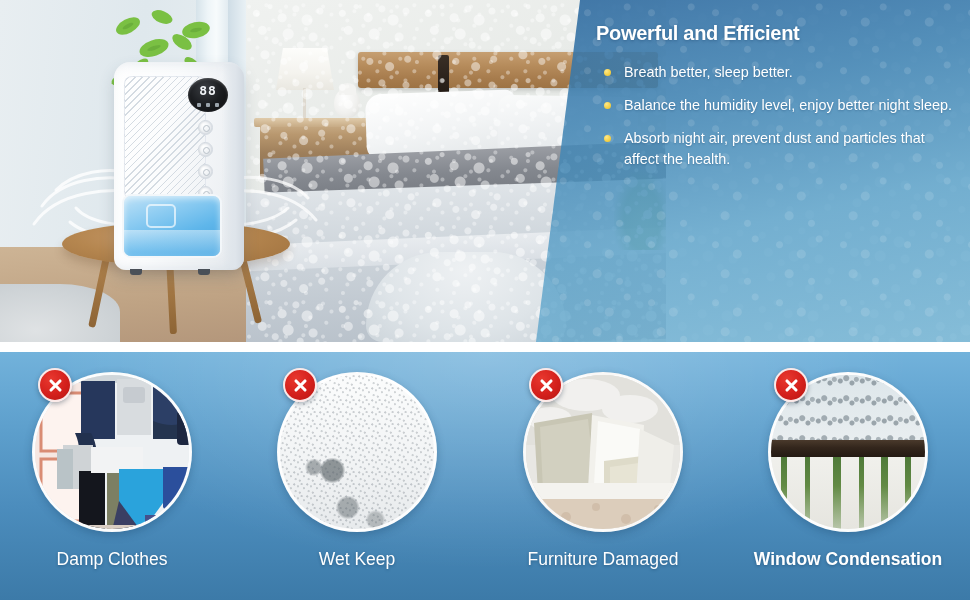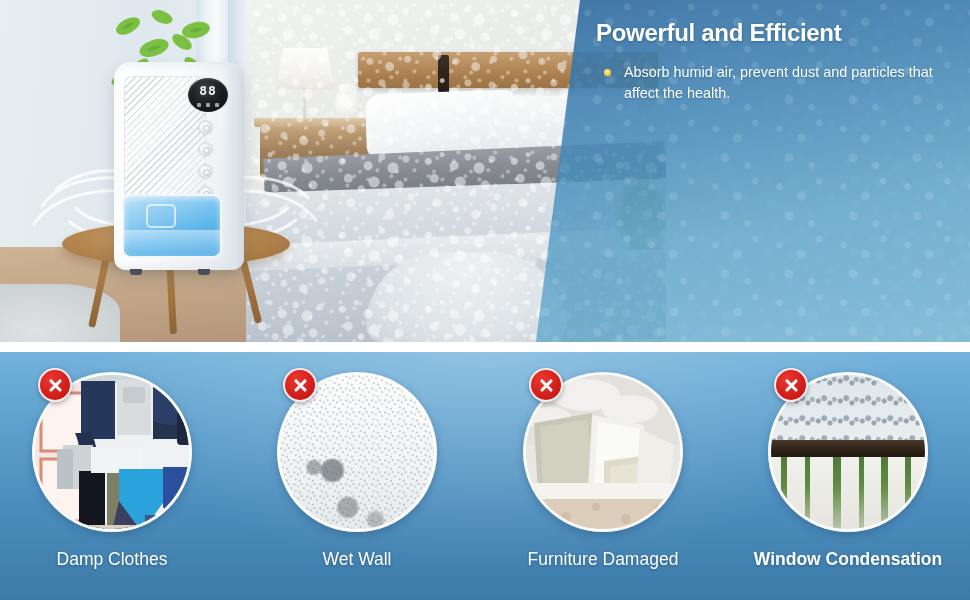--- a/index.html
+++ b/index.html
@@ -323,21 +323,21 @@
       radial-gradient(circle at 33% 72%, rgba(255,255,255,.9) 0 4px, rgba(255,255,255,0) 5px),
       radial-gradient(circle at 68% 85%, rgba(255,255,255,.9) 0 3px, rgba(255,255,255,0) 4px);
     background-size: 64px 58px;
   }
 
   .copy {
     position: absolute; left: 596px; top: 16px; width: 362px;
   }
   .headline {
     color: #ffffff;
-    font-size: 24px;
+    font-size: 20px;
     font-weight: bold;
     letter-spacing: -.3px;
     line-height: 34px;
     text-shadow: 0 1px 3px rgba(15,50,85,.35);
     margin-bottom: 12px;
   }
   .bullets { list-style: none; }
   .bullet {
     position: relative;
     padding-left: 28px;
@@ -572,21 +572,29 @@
     </div>
 
     <div class="blue-panel"></div>
     <div class="blue-panel-drops"></div>
 
     <div class="copy">
       <div class="headline">Powerful and Efficient</div>
       <ul class="bullets">
         <li class="bullet">
           <span class="dot"></span>
-          <span>Absorb humid air, prevent dust and particles that affect the health.</span>
+          <span>Breath better, sleep better.</span>
+        </li>
+        <li class="bullet">
+          <span class="dot"></span>
+          <span>Balance the humidity level, enjoy better night sleep.</span>
+        </li>
+        <li class="bullet">
+          <span class="dot"></span>
+          <span>Absorb night air, prevent dust and particles that affect the health.</span>
         </li>
       </ul>
     </div>
   </div>
 
   <div class="gap"></div>
 
   <div class="bottom-panel">
     <div class="bottom-sheen"></div>
 
@@ -633,21 +641,21 @@
         <div class="circle-wrap">
           <div class="circle-photo p-wall">
             <div class="wall-speckle"></div>
           </div>
           <div class="badge">
             <svg width="17" height="17" viewBox="0 0 17 17">
               <path d="M4 4 L13 13 M13 4 L4 13" stroke="#ffffff" stroke-width="3.1" stroke-linecap="round"></path>
             </svg>
           </div>
         </div>
-        <div class="card-label">Wet Wall</div>
+        <div class="card-label">Wet Keep</div>
       </div>
 
       <div class="card c3">
         <div class="circle-wrap">
           <div class="circle-photo p-furn">
             <svg viewBox="0 0 160 160" width="160" height="160">
               <rect x="0" y="0" width="160" height="160" fill="#e8e7e3"></rect>
               <rect x="0" y="0" width="160" height="70" fill="#e2e1dc"></rect>
               <g opacity=".5" fill="#ffffff">
                 <ellipse cx="60" cy="20" rx="34" ry="16"></ellipse>

